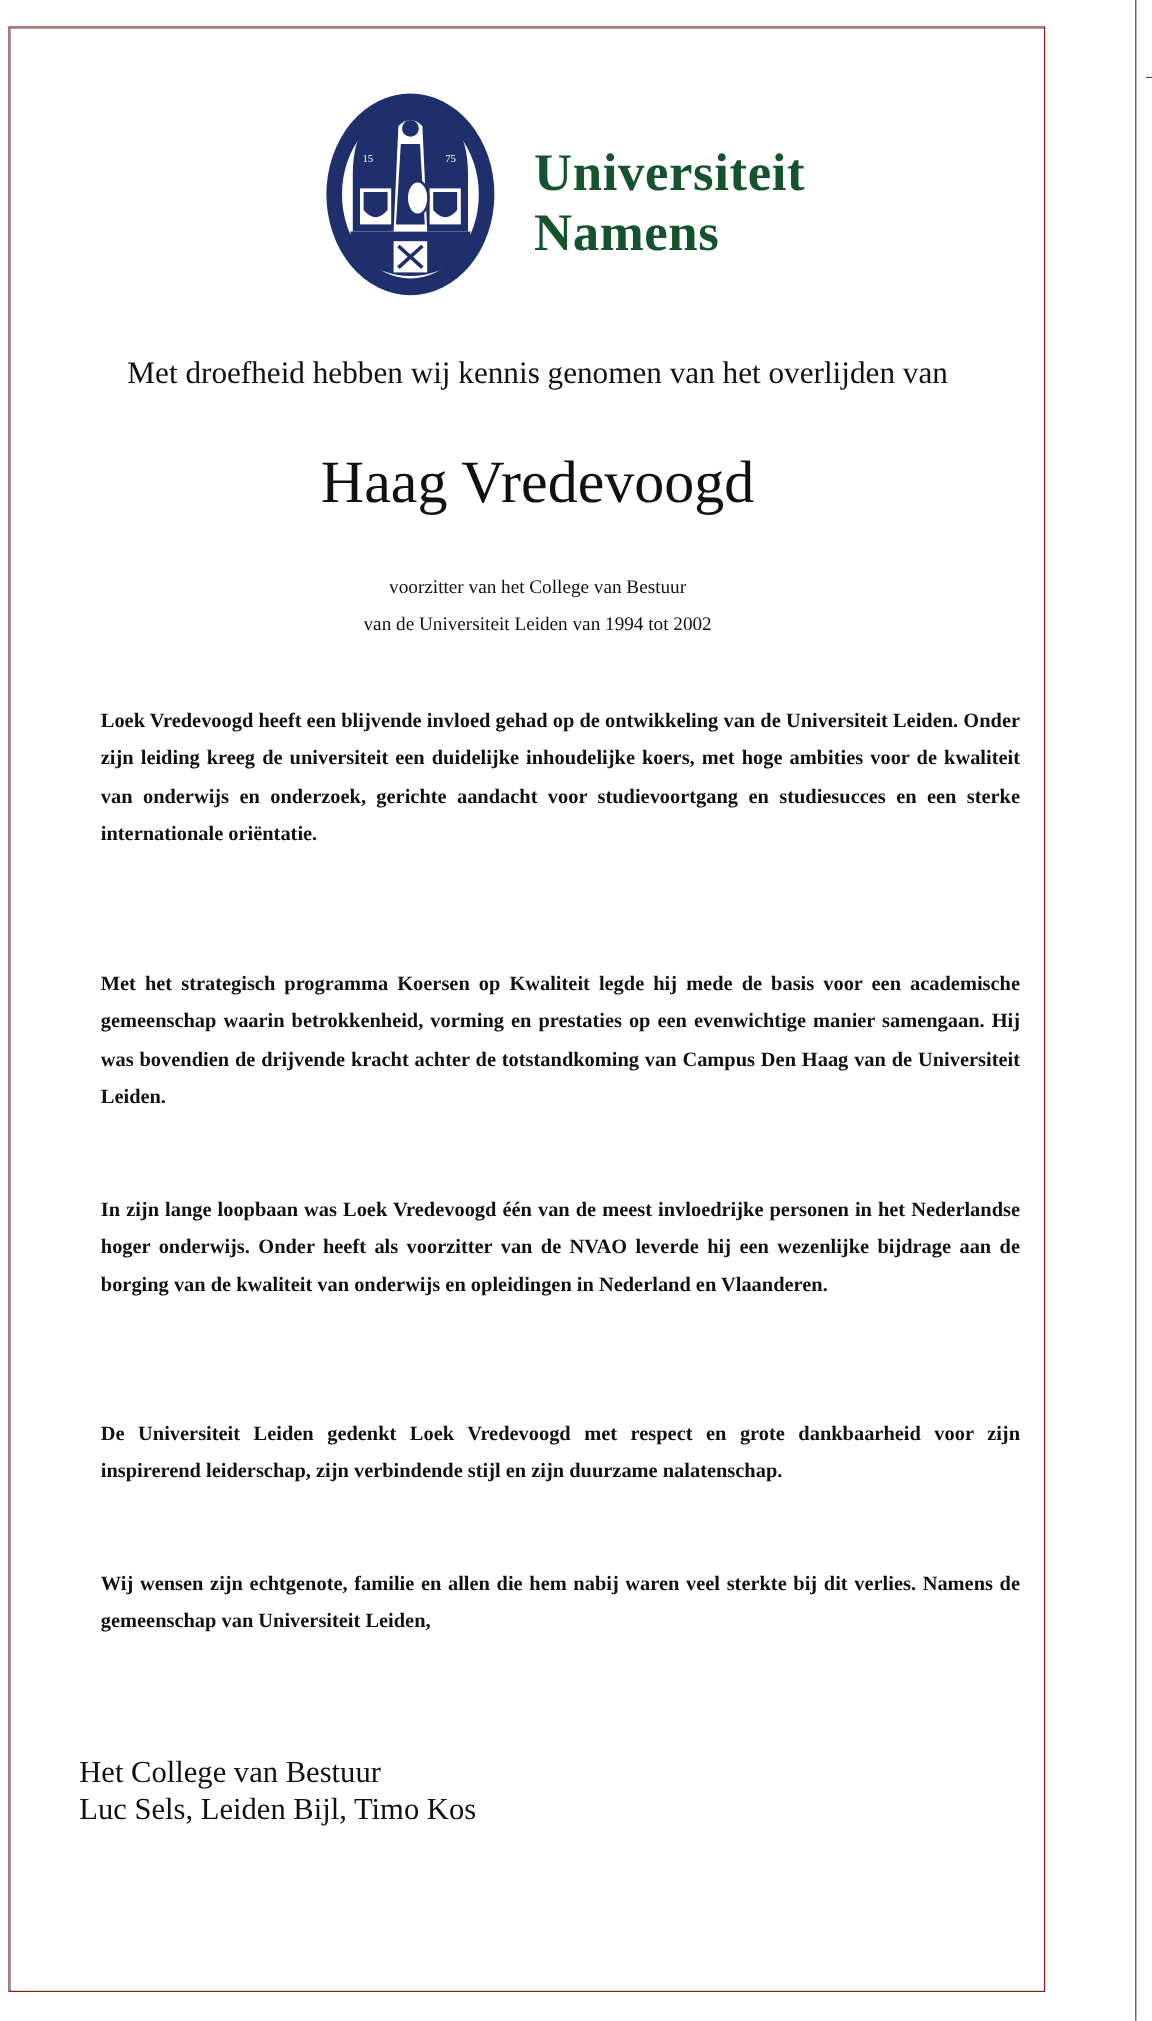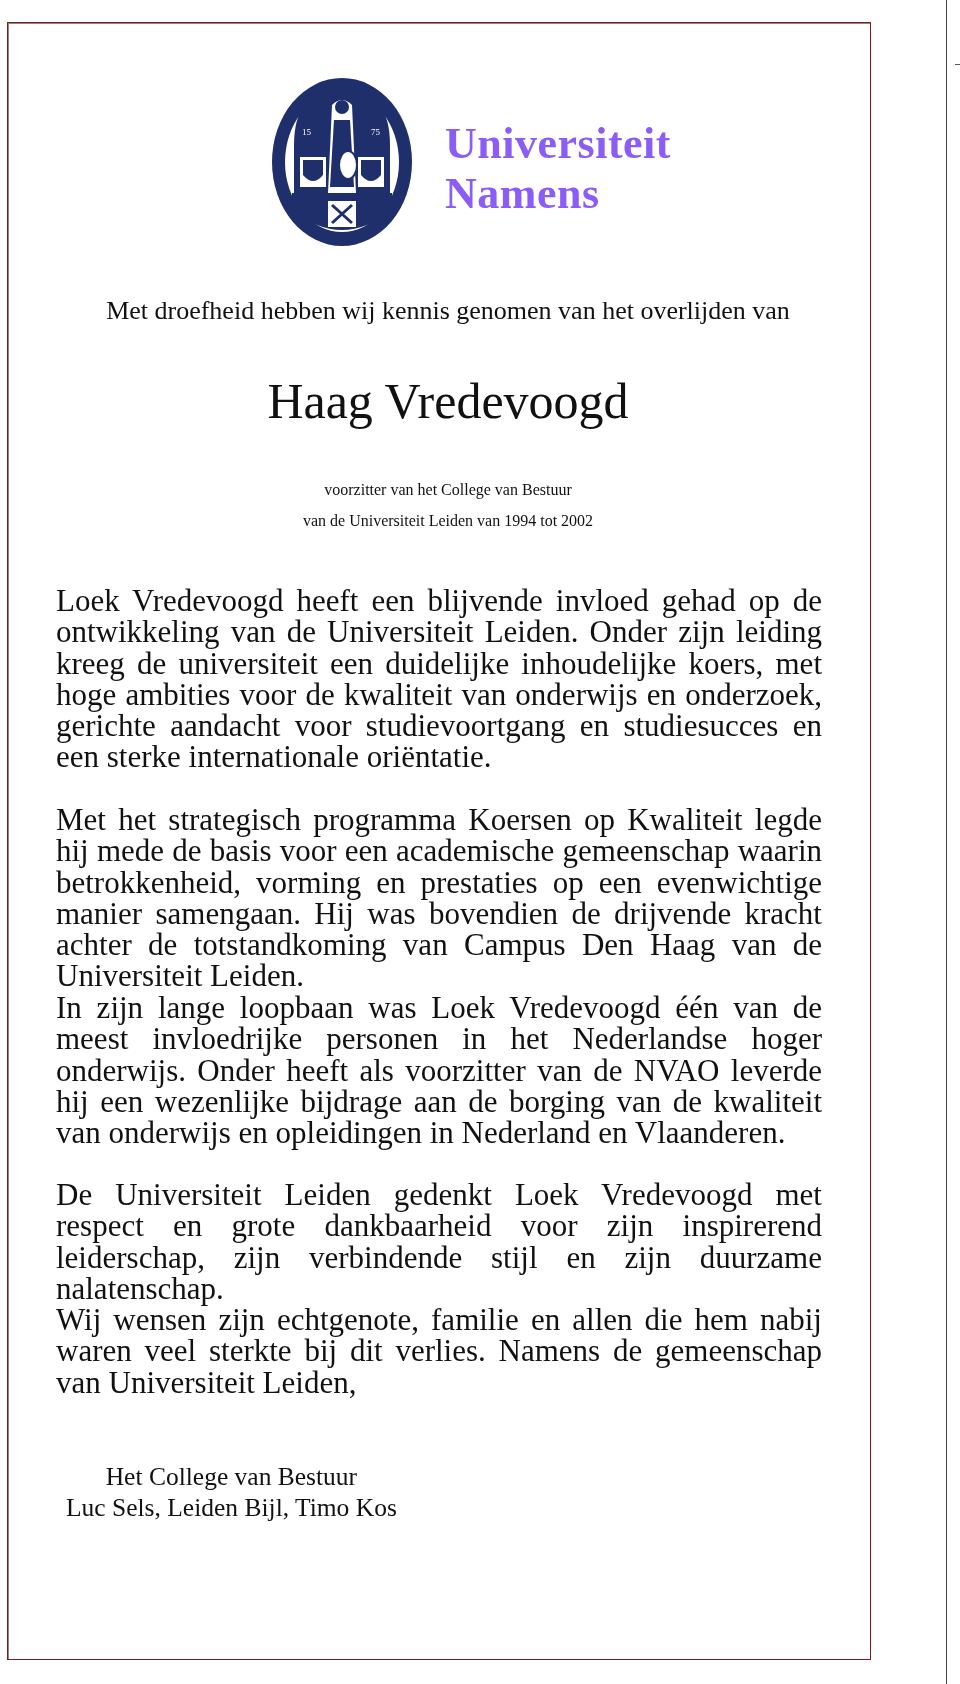--- a/index.html
+++ b/index.html
@@ -54,21 +54,21 @@
       top: 0;
       width: 150px;
       height: 175px;
     }
     .wordmark {
       position: absolute;
       left: 175px;
       top: 44px;
       font-family: "Liberation Serif", "DejaVu Serif", serif;
       font-weight: bold;
-      color: #8b5cf6;
+      color: #14532d;
       font-size: 44px;
       line-height: 50px;
       letter-spacing: 0.5px;
     }
     .wordmark div { white-space: nowrap; }
     .intro {
       position: absolute;
       left: 0;
       width: 880px;
       top: 272px;
@@ -89,38 +89,38 @@
       position: absolute;
       left: 0;
       width: 880px;
       top: 451px;
       text-align: center;
       font-size: 16px;
       line-height: 31px;
     }
     .body-text {
       position: absolute;
-      left: 48px;
+      left: 76px;
       width: 766px;
-      font-size: 31px;
+      font-size: 17px;
       line-height: 31.3px;
       text-align: justify;
+      font-weight: bold;
     }
     .p1 { top: 562px; }
     .p2 { top: 781px; }
     .p3 { top: 969px; }
     .p4 { top: 1156px; }
     .p5 { top: 1281px; }
     .signature {
       position: absolute;
       left: 58px;
       top: 1438px;
       font-size: 25.5px;
       line-height: 31px;
-      text-align: center;
     }
   </style>
 </head>
 <body>
 
 <div class="edge-line"></div>
 <div class="edge-tick"></div>
 
 <div class="frame">
 

